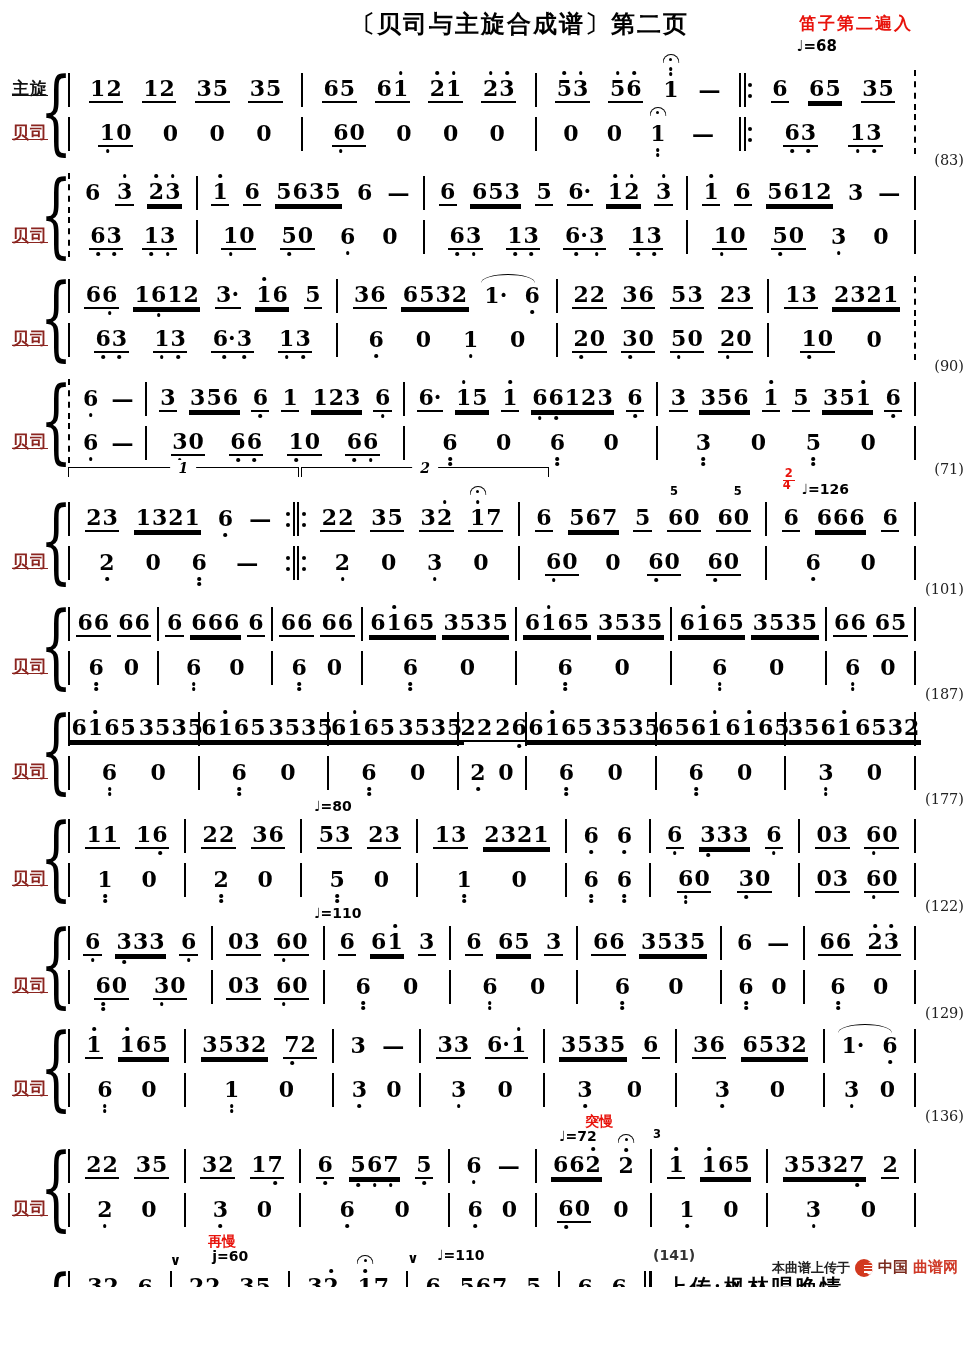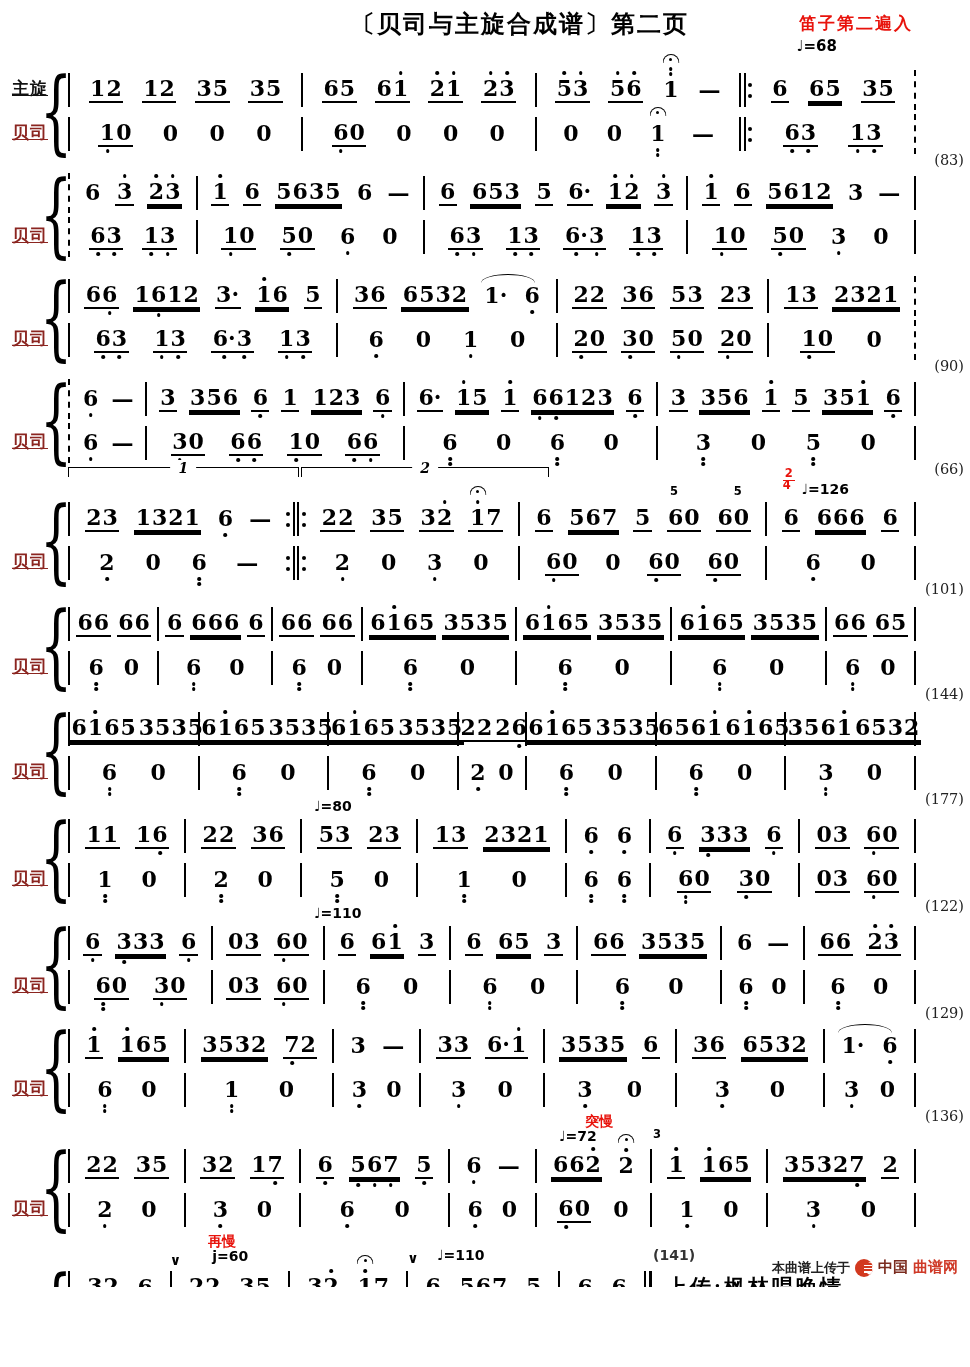--- a/index.html
+++ b/index.html
@@ -888,21 +888,21 @@
             </div>
             <div class="barcell">
               <div class="barwrap">
                 <i class="bar"></i>
               </div>
             </div>
           </div>
         </div>
       </div>
       <div class="system" style="padding-top: 30px;">
-        <span class="rmark">(66)</span>
+        <span class="rmark">(71)</span>
         <span class="brace" style="top: 29px;">{</span>
         <span class="lbl bas" style="top: 83px;">贝司</span>
         <div class="sys-body">
           <div class="volta" style="left: 0%; width: 27%; top: -30px;">
             <span>1</span>
           </div>
           <div class="volta" style="left: 27.5%; width: 29%; top: -30px;">
             <span>2</span>
           </div>
           <span class="annt small" style="left: 71%; top: -13px;">5</span>
@@ -1371,21 +1371,21 @@
             </div>
             <div class="barcell">
               <div class="barwrap">
                 <i class="bar"></i>
               </div>
             </div>
           </div>
         </div>
       </div>
       <div class="system" style="padding-top: 15px;">
-        <span class="rmark">(144)</span>
+        <span class="rmark">(187)</span>
         <span class="brace" style="top: 14px;">{</span>
         <span class="lbl bas" style="top: 68px;">贝司</span>
         <div class="sys-body">
           <div class="barcol">
             <div class="barcell">
               <div class="barwrap">
                 <i class="bar"></i>
               </div>
             </div>
             <div class="barcell">

